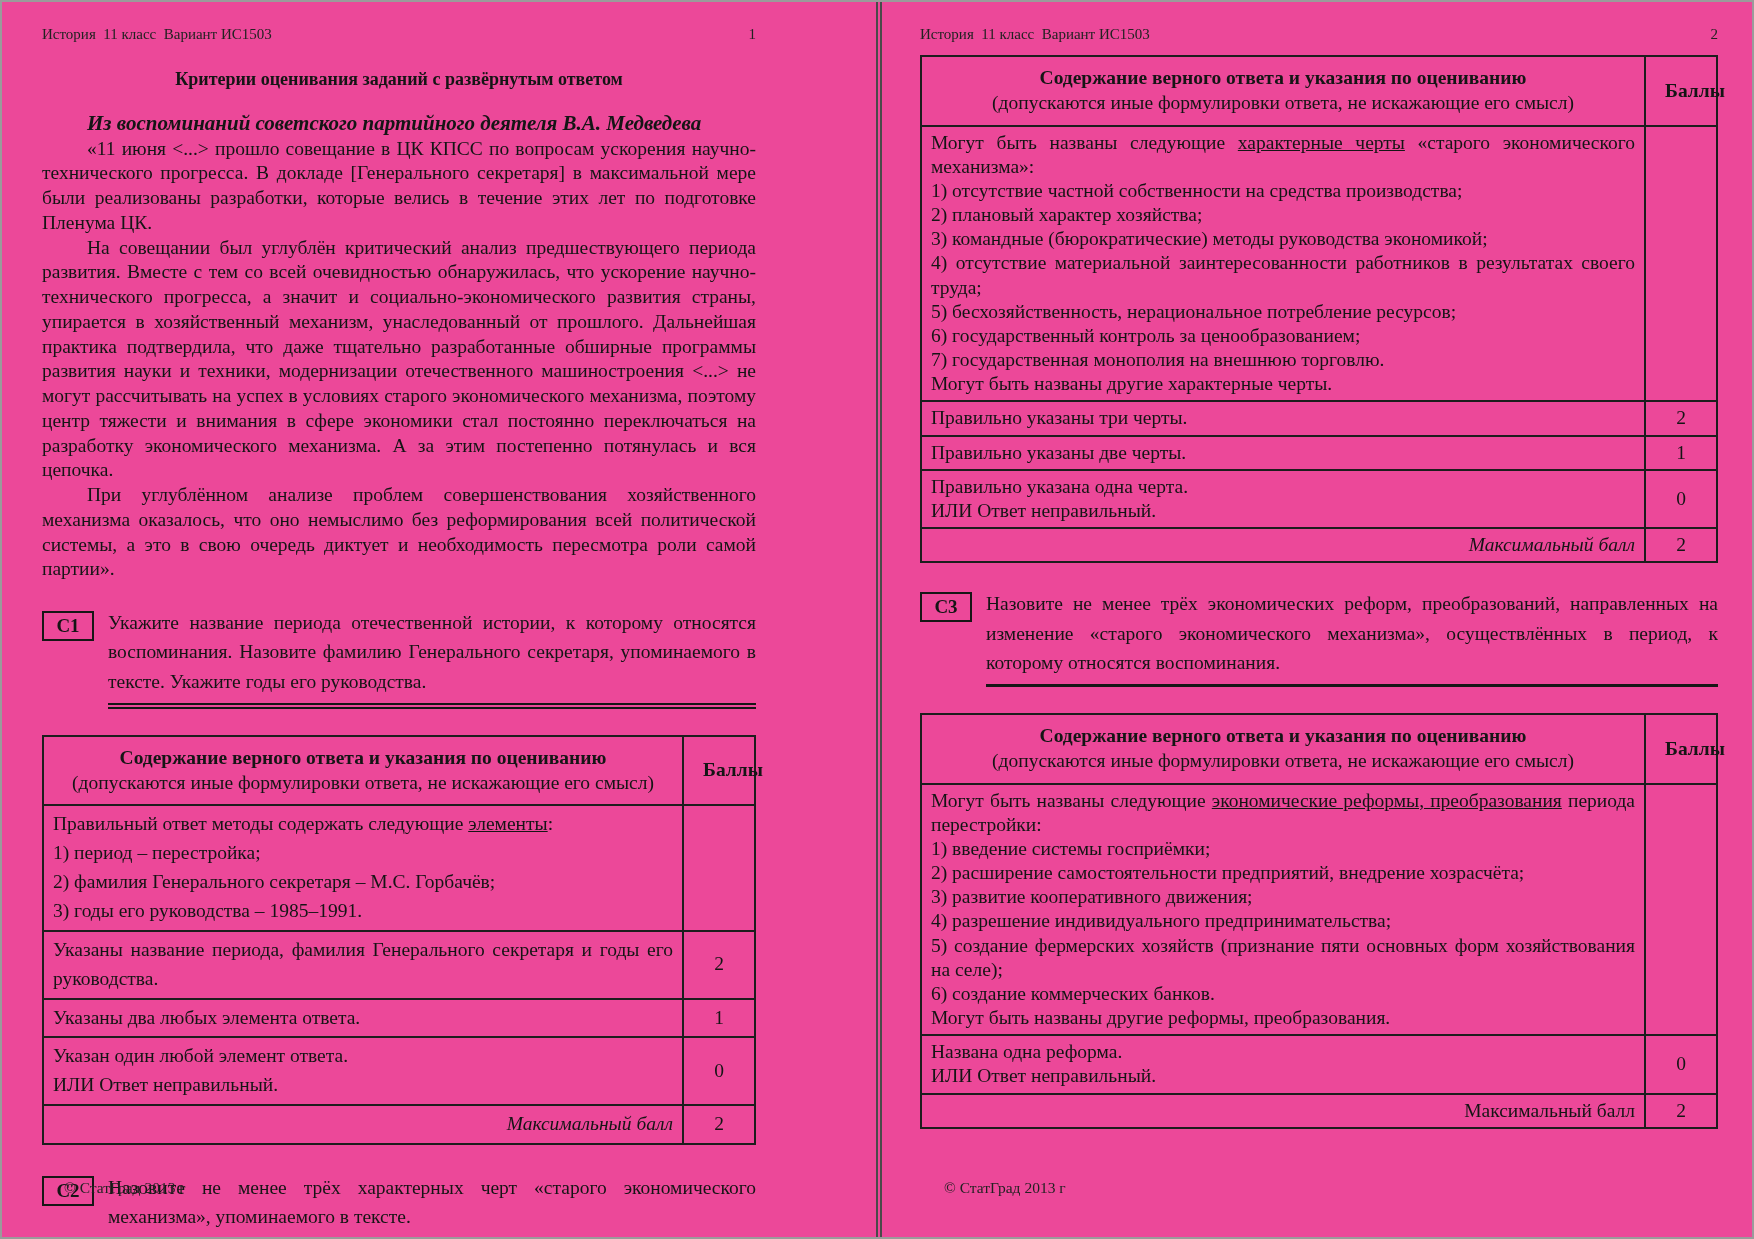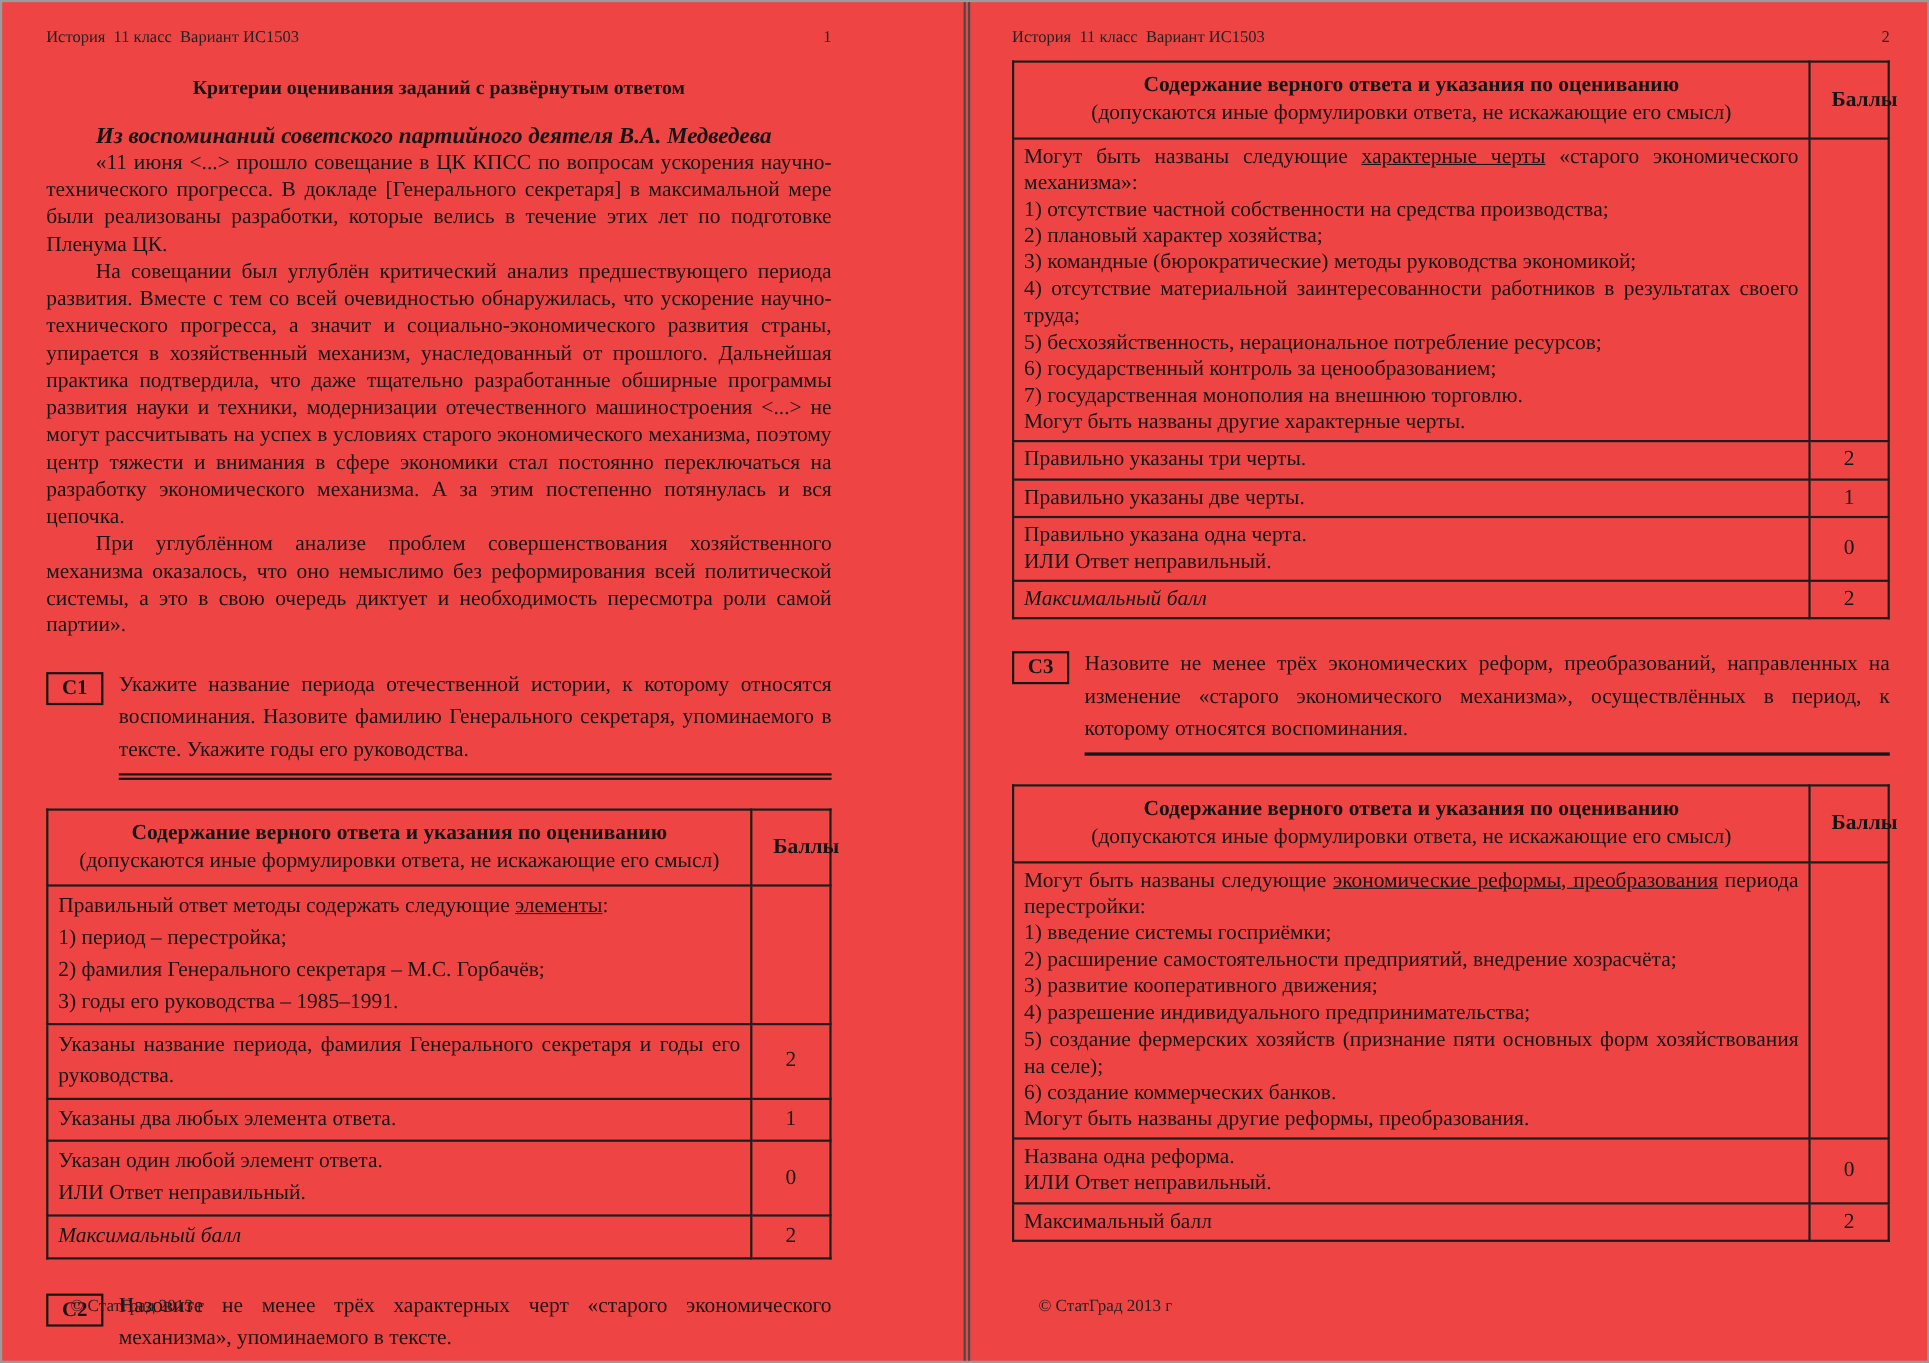--- a/index.html
+++ b/index.html
@@ -1,17 +1,17 @@
 <!DOCTYPE html>
 <html lang="ru"><head>
 <meta charset="utf-8">
 <style>
   html,body{margin:0;padding:0;background:#e9e9e9;}
   .sheet{
-    width:1754px;height:1239px;box-sizing:border-box;background:#ef4444;
+    width:1754px;height:1239px;box-sizing:border-box;background:#ec4899;
     border:2px solid #9b9b9b;display:flex;
     font-family:"Liberation Serif", serif;color:#151515;
   }
   .page{position:relative;box-sizing:border-box;height:100%;overflow:hidden;flex:0 0 auto;}
   .page-1{width:876px;border-right:2px solid #4a4a4a;padding:24px 120px 0 40px;}
   .page-2{width:874px;border-left:2px solid #4a4a4a;margin-left:2px;padding:24px 36px 0 38px;}
 
   .page-head{display:flex;justify-content:space-between;font-size:15px;color:#222;}
   .ws-pre{white-space:pre;}
 
@@ -33,21 +33,21 @@
   .crit td{border:2px solid #1d1d1d;vertical-align:middle;padding:4px 9px;}
   .col-score{width:72px;}
   .crit-loose td{line-height:1.48;}
   .crit-tight td{line-height:1.24;}
   .th-main{text-align:center;line-height:1.27 !important;padding:9px 26px !important;}
   .th-title{font-weight:bold;}
   .score-cell{text-align:center;padding:4px 19px !important;}
   .score-head{font-weight:bold;font-size:19.5px;}
   .just{text-align:justify;}
   .u{text-decoration:underline;}
-  .max-label{text-align:left;font-style:italic;}
+  .max-label{text-align:right;font-style:italic;}
   .max-label.plain{font-style:normal;}
   .footer{position:absolute;bottom:40px;left:62px;font-size:15.5px;color:#222;}
   .mt12{margin-top:12px;}
   .mt28{margin-top:28px;}
 </style>
 </head>
 <body>
 
 <div class="sheet">
 

